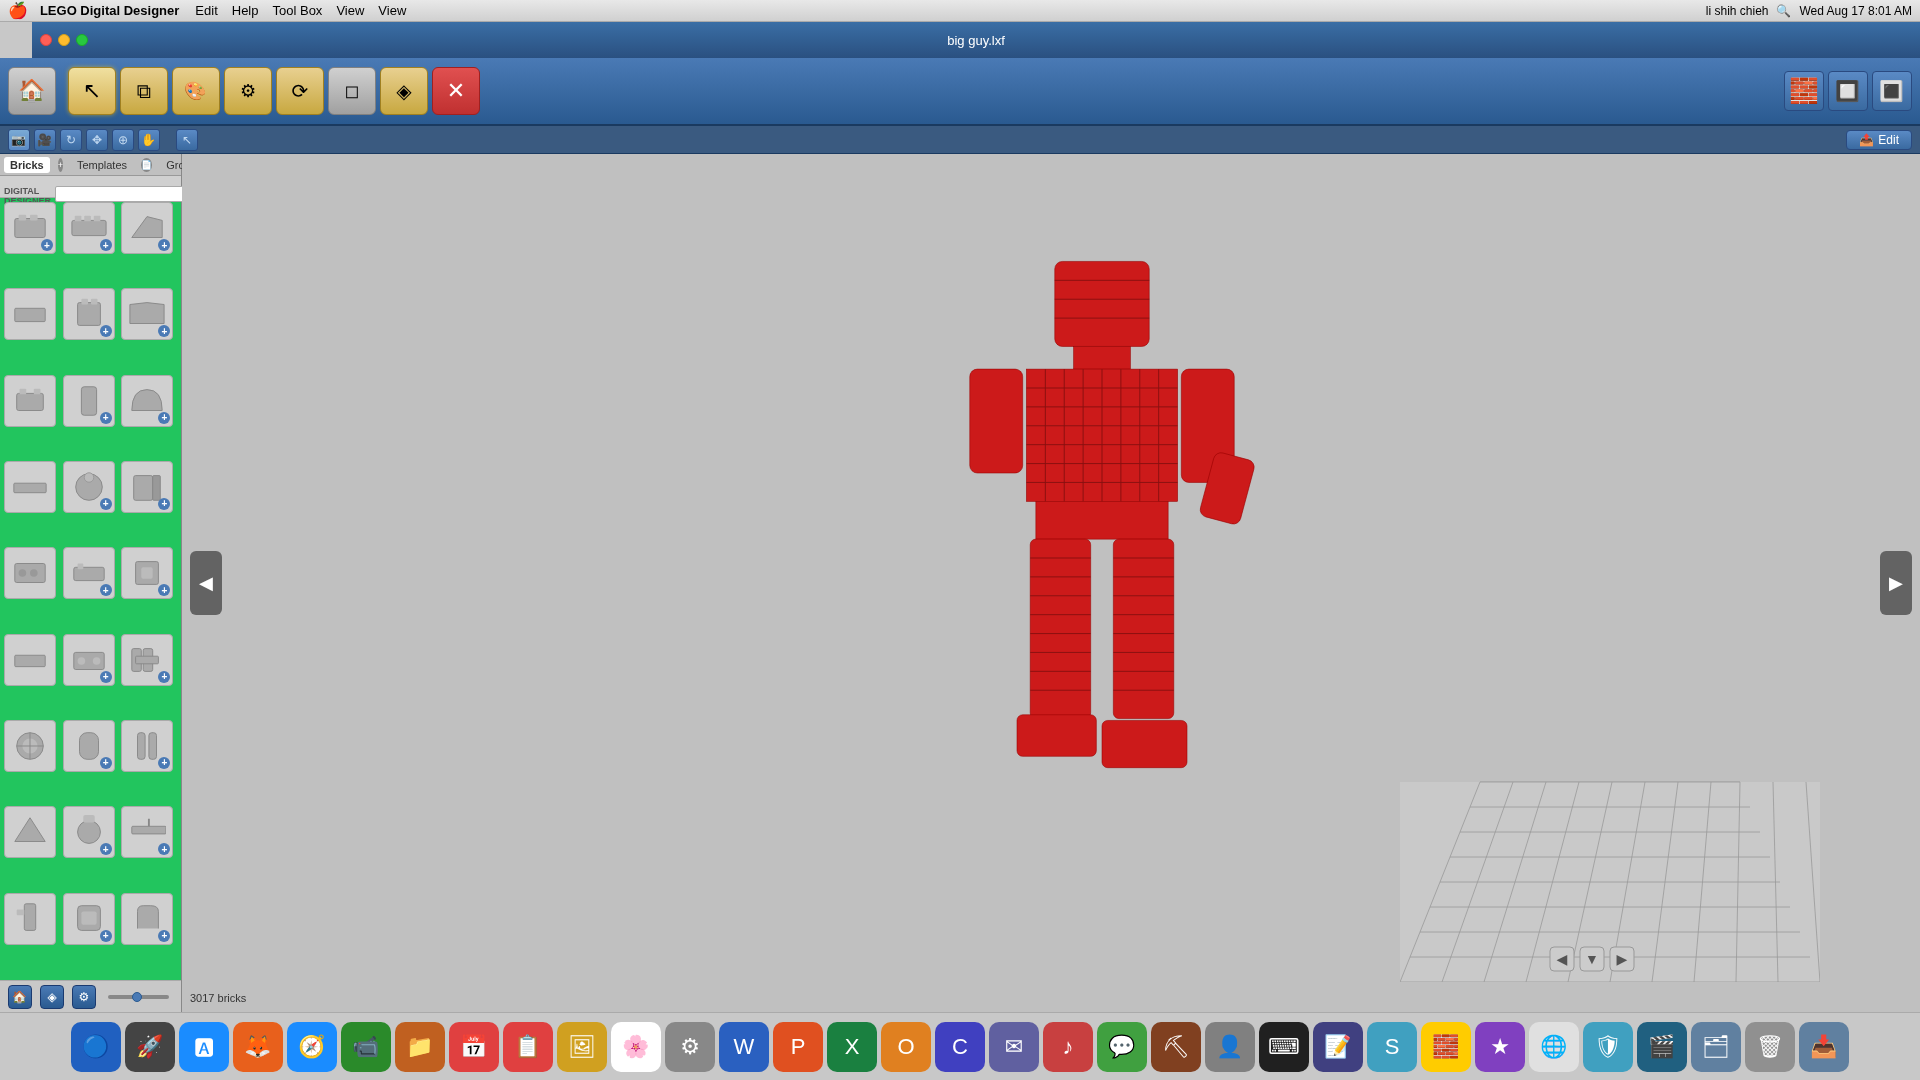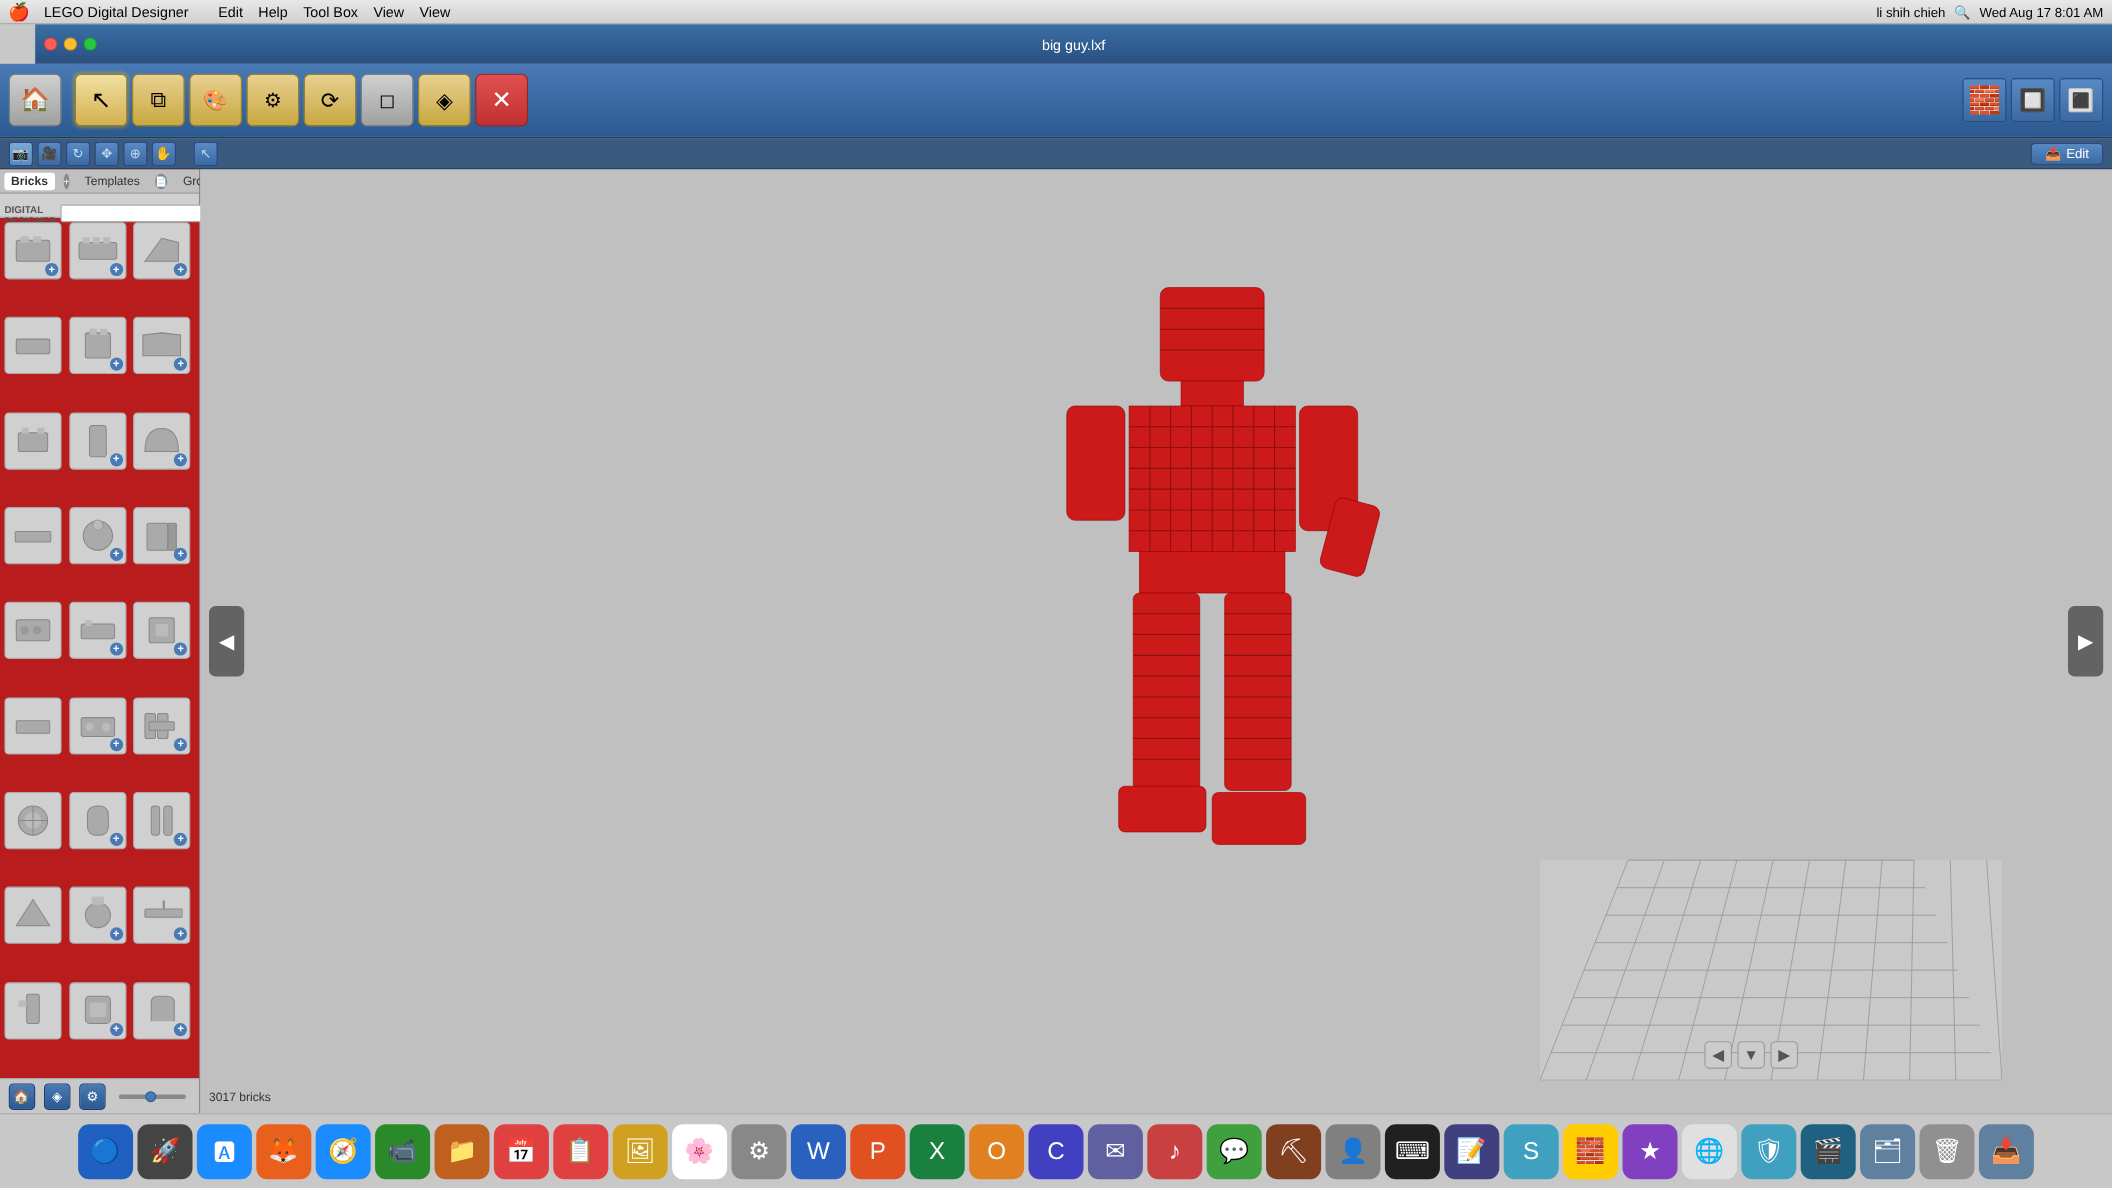--- a/index.html
+++ b/index.html
@@ -16,21 +16,21 @@
       font-size: 13px;
       border-bottom: 1px solid #aaa;
       position: relative;
       z-index: 100;
     }
     .menubar-apple {
       font-size: 16px;
       margin-right: 12px;
       color: #000;
     }
-    .menubar-app-name { font-weight: normal; margin-right: 27px; }
+    .menubar-app-name { font-weight: bold; margin-right: 16px; }
     .menubar-item { margin-right: 14px; color: #000; cursor: default; }
     .menubar-right {
       position: absolute;
       right: 8px;
       display: flex;
       align-items: center;
       gap: 8px;
       font-size: 12px;
     }
 
@@ -163,21 +163,21 @@
     
     .main-content {
       display: flex;
       flex: 1;
       height: calc(1058px - 36px - 68px - 28px);
     }
 
     
     .left-panel {
       width: 182px;
-      background: #b91c1c;
+      background: #22c55e;
       border-right: 1px solid #888;
       display: flex;
       flex-direction: column;
     }
     .panel-tabs {
       height: 22px;
       background: #c0c0c0;
       display: flex;
       align-items: center;
       padding: 0 4px;

